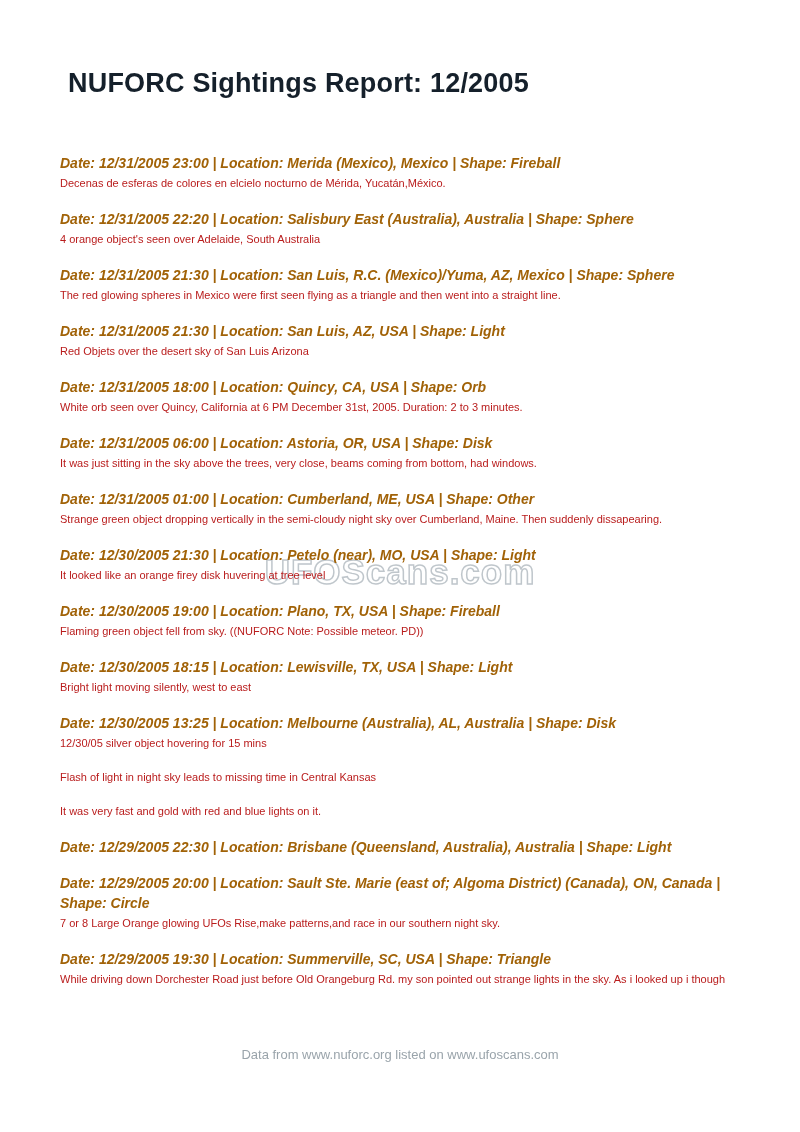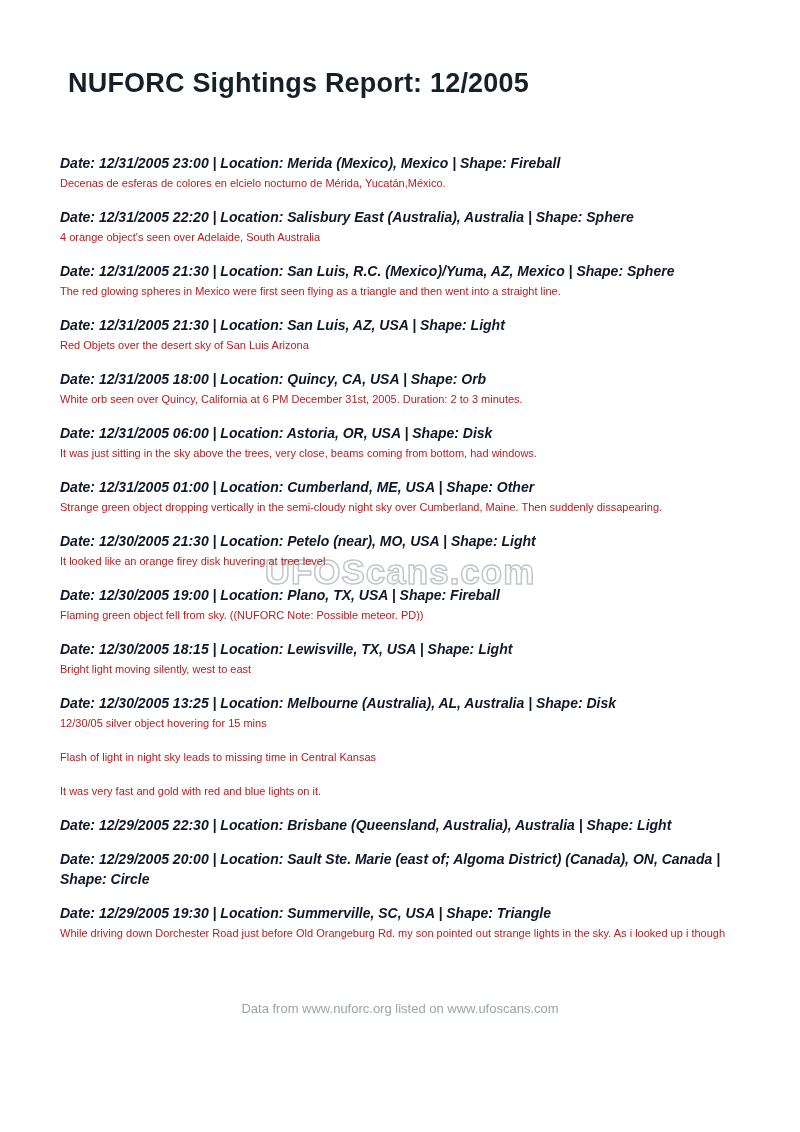--- a/index.html
+++ b/index.html
@@ -35,21 +35,22 @@
     margin-top: 55px;
   }
   .entry {
     margin-bottom: 14px;
   }
   .entry-header {
     font-size: 14px;
     line-height: 20px;
     font-weight: bold;
     font-style: italic;
-    color: #0f172a;
+    color: #a16207;
+    margin-top: 16px;
   }
   .entry-desc {
     font-size: 11px;
     line-height: 20px;
     color: #b91c1c;
   }
   .watermark {
     position: absolute;
     top: 552px;
     left: 50%;
@@ -132,20 +133,21 @@
         <div class="entry-desc">Flash of light in night sky leads to missing time in Central Kansas</div>
       </div>
       <div class="entry">
         <div class="entry-desc">It was very fast and gold with red and blue lights on it.</div>
       </div>
       <div class="entry">
         <div class="entry-header">Date: 12/29/2005 22:30 | Location: Brisbane (Queensland, Australia), Australia | Shape: Light</div>
       </div>
       <div class="entry">
         <div class="entry-header">Date: 12/29/2005 20:00 | Location: Sault Ste. Marie (east of; Algoma District) (Canada), ON, Canada | Shape: Circle</div>
+        <div class="entry-desc">7 or 8 Large Orange glowing UFOs Rise,make patterns,and race in our southern night sky.</div>
       </div>
       <div class="entry">
         <div class="entry-header">Date: 12/29/2005 19:30 | Location: Summerville, SC, USA | Shape: Triangle</div>
         <div class="entry-desc">While driving down Dorchester Road just before Old Orangeburg Rd. my son pointed out strange lights in the sky. As i looked up i though</div>
       </div>
     </div>
 
   <div class="footer">Data from www.nuforc.org listed on www.ufoscans.com</div>
 
 </div>

